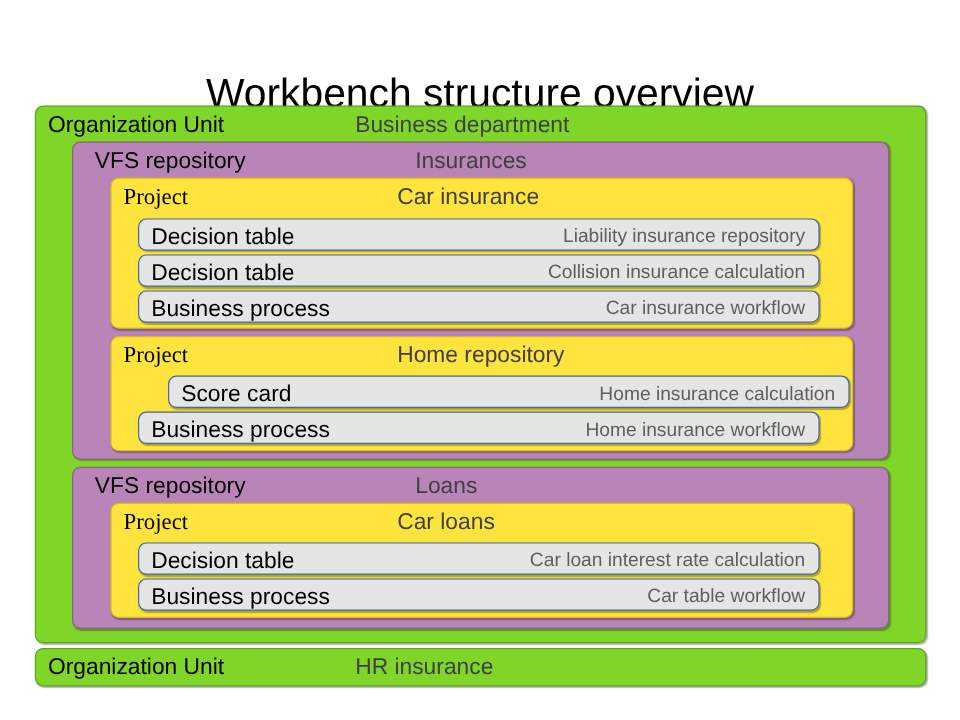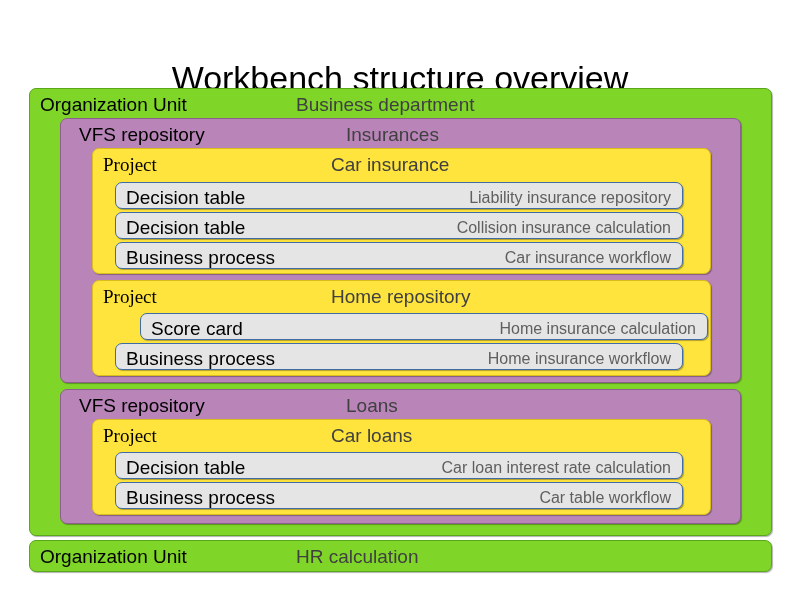--- a/index.html
+++ b/index.html
@@ -150,16 +150,16 @@
     <span class="row-value">Car loan interest rate calculation</span>
   </div>
 
   <div class="card asset" style="left:115px; top:482px; width:568px; height:27px;">
     <span class="row-label">Business process</span>
     <span class="row-value">Car table workflow</span>
   </div>
 
   <div class="card org" style="left:29px; top:540px; width:743px; height:32px;">
     <span class="row-label">Organization Unit</span>
-    <span class="row-value">HR calculation</span>
+    <span class="row-value">HR insurance</span>
   </div>
 
 </div>
 
 </body></html>

